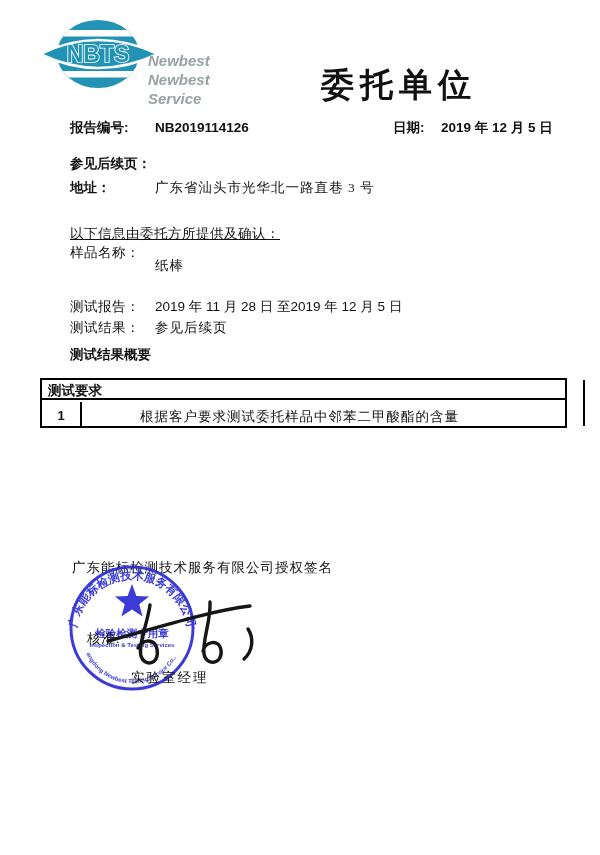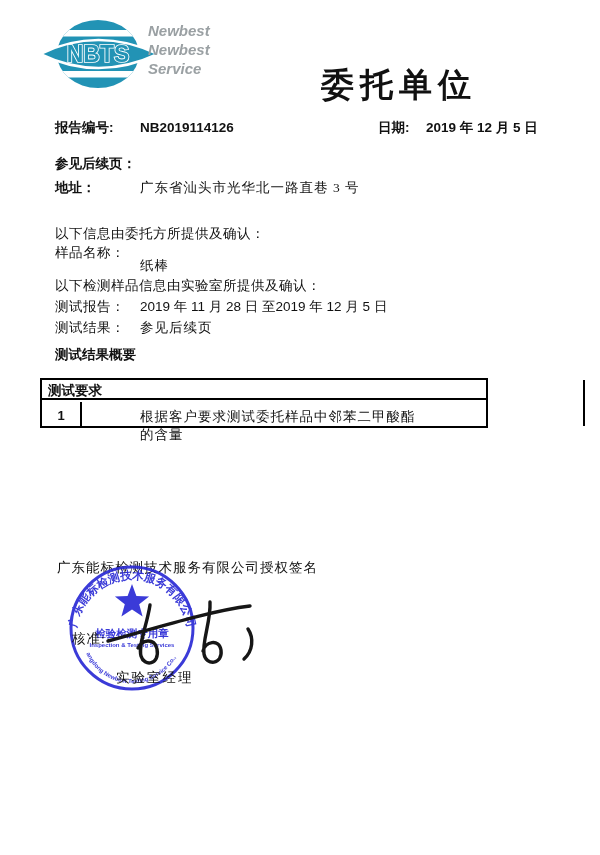--- a/index.html
+++ b/index.html
@@ -5,32 +5,32 @@
   html,body{margin:0;padding:0;background:#e8e8e8;}
   .page{
     position:relative; width:600px; height:855px; background:#ffffff;
     margin:0 auto; overflow:hidden;
     font-family:"Liberation Sans", sans-serif; color:#111;
   }
   .abs{position:absolute; white-space:nowrap;}
   .sans{font-family:"Liberation Sans", sans-serif;}
   .serif{font-family:"Liberation Serif", serif;}
   .b{font-weight:bold;}
-  .body-txt{font-size:13.5px; line-height:16px;}
+  .body-txt{font-size:13.5px; line-height:16px;margin-left:15px;}
   .title{
     font-size:33px; font-weight:bold; letter-spacing:6px;
     font-family:"Liberation Sans", sans-serif;
   }
   .brand{
     font-size:15px; font-style:italic; font-weight:600;
-    color:#9aa0a3; line-height:19px;
+    color:#9aa0a3; line-height:19px;margin-top:30px;
   }
   
   .summary-table{
-    position:absolute; left:40px; top:378px; width:448px; height:50px;
+    position:absolute; left:40px; top:378px; width:527px; height:50px;
     border:2px solid #000; box-sizing:border-box;
   }
   .t-vline{
     position:absolute; left:541px; top:0; bottom:0; width:0;
     border-left:2px solid #000;
   }
   .t-header{
     position:absolute; left:0; top:0; right:0; height:20px;
     border-bottom:2px solid #000;
     font-size:13.5px; font-weight:bold; padding:2px 0 0 6px;
@@ -79,25 +79,24 @@
 
   <div class="abs body-txt b sans" style="left:55px; top:120px;">报告编号:</div>
   <div class="abs body-txt b sans" style="left:140px; top:120px;">NB2019114126</div>
   <div class="abs body-txt b sans" style="left:378px; top:120px;">日期:</div>
   <div class="abs body-txt b sans" style="left:426px; top:120px;">2019 年 12 月 5 日</div>
 
   <div class="abs body-txt b sans" style="left:55px; top:156px;">参见后续页：</div>
   <div class="abs body-txt b sans" style="left:55px; top:180px;">地址：</div>
   <div class="abs body-txt serif" style="left:140px; top:180px; letter-spacing:1px;">广东省汕头市光华北一路直巷 3 号</div>
 
-  <div class="abs body-txt serif" style="left:55px; top:226px; letter-spacing:0.5px;">以下信息由委托方所提供及确认：</div>
+  <div class="abs body-txt serif" style="left:55px; top:226px; letter-spacing:0.5px;text-decoration:underline;">以下信息由委托方所提供及确认：</div>
   <div class="abs body-txt serif" style="left:55px; top:245px; letter-spacing:0.5px;">样品名称：</div>
   <div class="abs body-txt serif" style="left:140px; top:258px; letter-spacing:1px;">纸棒</div>
 
-  <div class="abs body-txt serif" style="left:55px; top:278px; letter-spacing:0.5px;">以下检测样品信息由实验室所提供及确认：</div>
   <div class="abs body-txt serif" style="left:55px; top:299px; letter-spacing:0.5px;">测试报告：</div>
   <div class="abs body-txt sans" style="left:140px; top:299px;">2019 年 11 月 28 日  至2019 年 12 月 5 日</div>
   <div class="abs body-txt serif" style="left:55px; top:320px; letter-spacing:0.5px;">测试结果：</div>
   <div class="abs body-txt serif" style="left:140px; top:320px; letter-spacing:1px;">参见后续页</div>
 
   <div class="abs body-txt b sans" style="left:55px; top:347px;">测试结果概要</div>
 
   <div class="summary-table">
     <div class="t-header">测试要求</div>
     <div class="t-row">

